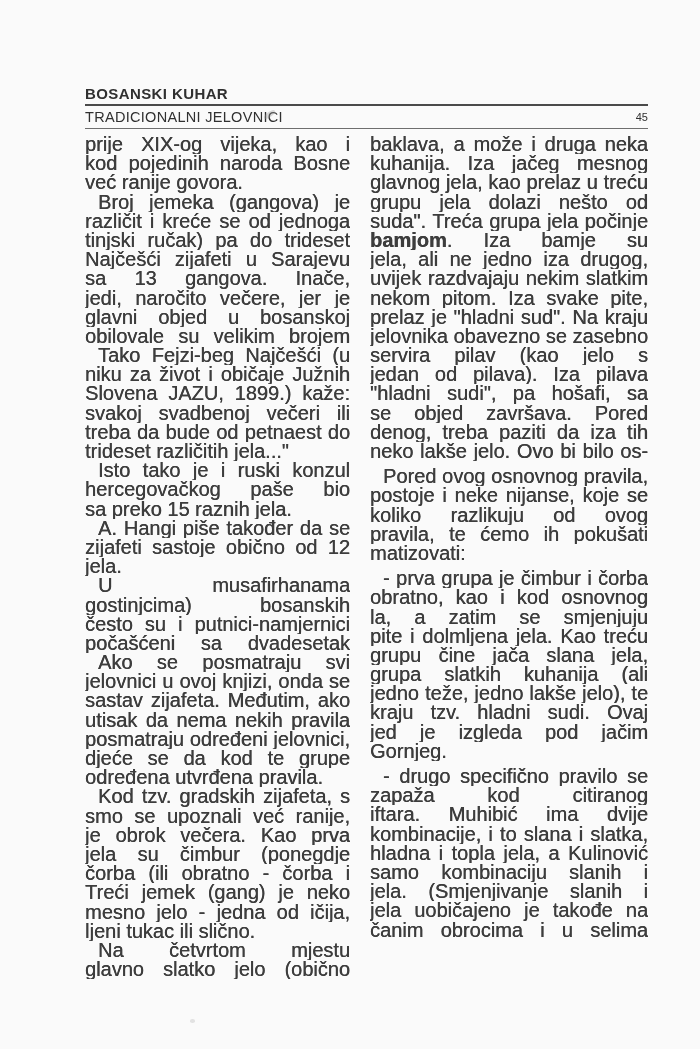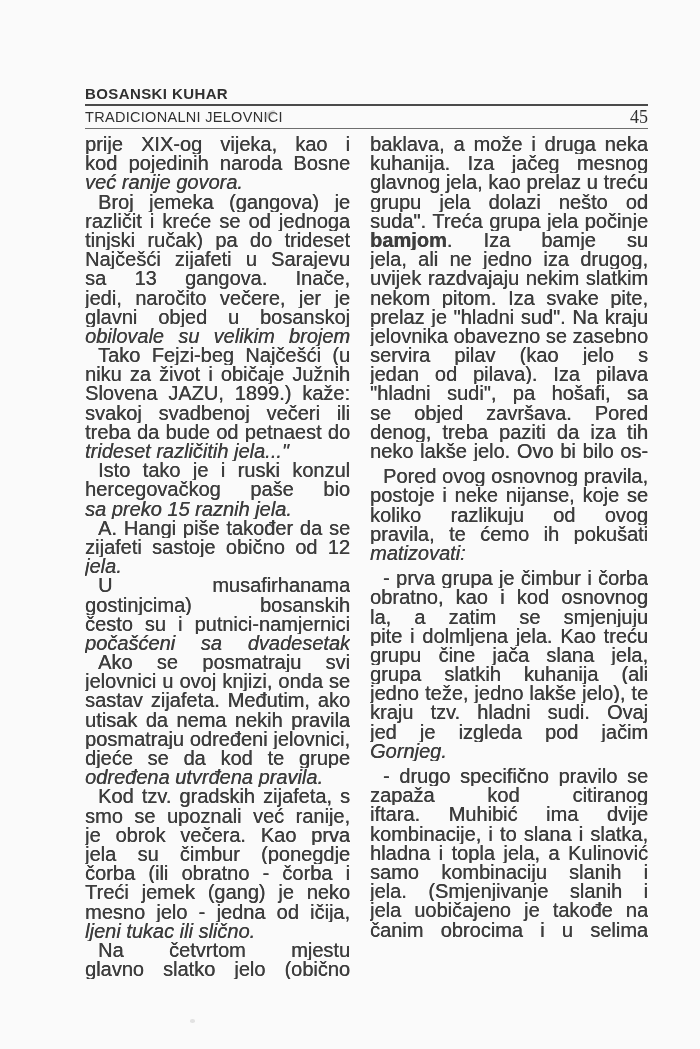--- a/index.html
+++ b/index.html
@@ -46,21 +46,21 @@
   .subtitle-row {
     margin-top: 4px;
     display: flex;
     justify-content: space-between;
     align-items: flex-end;
     line-height: 15px;
     color: var(--header_ink, #303030);
     gap: 22px;
   }
   .section-title { font-size: 14.5px; letter-spacing: 0.3px; }
-  .page-number { font-size: 18px; font-family: Liberation Serif, serif; }
+  .page-number { font-size: 11px; }
   
   .columns {
     margin-top: 6px;
     display: flex;
     justify-content: space-between;
   }
   .column {
     color: var(--ink, #3d3d3d);
     font-size: 20px;
     text-shadow: 0.3px 0 0 currentColor;
@@ -68,21 +68,21 @@
   .column-left  { width: 265px; }
   .column-right { width: 278px; }
   .line {
     height: 19.2px;
     line-height: 19.2px;
     overflow: hidden;
     text-align: justify;
     text-align-last: justify;
     white-space: normal;
   }
-  .line.final { text-align-last: left; font-style: italic; }
+  .line.final { text-align-last: left; }
   .line.indent { padding-left: 13px; }
   .line.space-before { margin-top: 6px; }
   .bold { font-weight: 700; }
   
   .smudge {
     position: absolute;
     background: #9a9a9a;
     opacity: 0.35;
     border-radius: 45%;
   }

